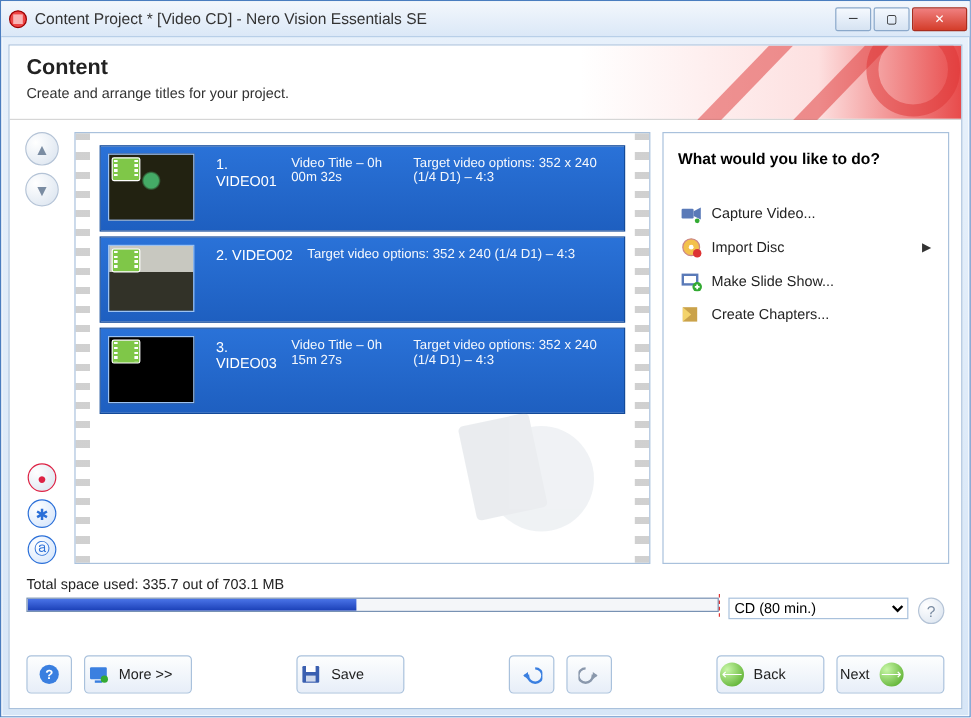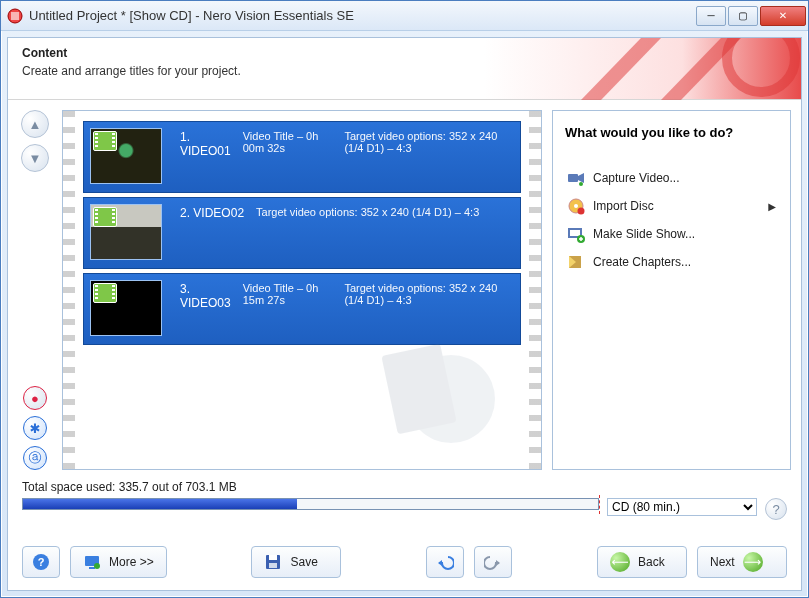--- a/index.html
+++ b/index.html
@@ -30,21 +30,21 @@
   .client {
     flex: 1; margin: 6px; background: #fff; border: 1px solid #a9c1dc;
     display: flex; flex-direction: column;
     position: relative; overflow: hidden;
   }
   .header-band {
     height: 62px; padding: 8px 14px;
     background: linear-gradient(to right, #fff 0%, #fff 60%, #fde0e0 85%, #e84b4b 100%);
     border-bottom: 1px solid #d6d6d6;
   }
-  .header-band h2 { font-size: 12px; font-weight: bold; color: #222; }
+  .header-band h2 { font-size: 18px; font-weight: bold; color: #222; }
   .header-band p { font-size: 12px; color: #333; margin-top: 4px; }
   .header-deco {
     position:absolute; right:0; top:0; width:220px; height:62px; pointer-events:none;
   }
   .workarea {
     flex:1; display:flex; gap:10px; padding:10px 10px 4px 10px;
   }
   .leftcol { width:34px; display:flex; flex-direction:column; align-items:center; gap:6px; }
   .roundbtn {
     width:28px; height:28px; border-radius:50%;
@@ -131,21 +131,21 @@
     width:22px; height:22px; border-radius:50%;
     background:radial-gradient(circle at 30% 30%, #fff, #d8e2ee);
     border:1px solid #b4c3d6; display:flex; align-items:center; justify-content:center;
     font-size:13px; color:#7a8ca2; cursor:default;
   }
 
   .bottombar {
     display:flex; align-items:center; gap:10px; padding:6px 14px 12px 14px;
   }
   .btn {
-    height:32px; min-width:90px; padding:0 12px;
+    height:32px; min-width:90px; padding:0 2px;
     border:1px solid #a9c1dc; background:linear-gradient(#fdfefe, #e7eef8);
     border-radius:4px; display:flex; align-items:center; gap:8px;
     font-size:12px; color:#222; cursor:default;
   }
   .btn.icononly { min-width:38px; padding:0; justify-content:center; }
   .btn .icn { width:18px; height:18px; }
   .bottombar .spacer { flex:1; }
   .green-circle { width:20px; height:20px; border-radius:50%;
     background:radial-gradient(circle at 30% 30%, #c8f7a8, #4aa41c);
     display:flex; align-items:center; justify-content:center; color:#fff; font-size:12px; }
@@ -153,21 +153,21 @@
 </head>
 <body>
 
 <div class="window">
 
   <div class="titlebar">
     <svg class="app-icon" viewBox="0 0 16 16">
       <circle cx="8" cy="8" r="7" fill="#e44" stroke="#900"></circle>
       <rect x="4" y="4" width="8" height="8" fill="#fff" opacity=".6"></rect>
     </svg>
-    <div class="title">Untitled Project * [Show CD] - Nero Vision Essentials SE</div>
+    <div class="title">Content Project * [Video CD] - Nero Vision Essentials SE</div>
     <div class="winbtns">
       <div class="winbtn">─</div>
       <div class="winbtn">▢</div>
       <div class="winbtn close">✕</div>
     </div>
   </div>
 
   <div class="client">
 
     <div class="header-band">

